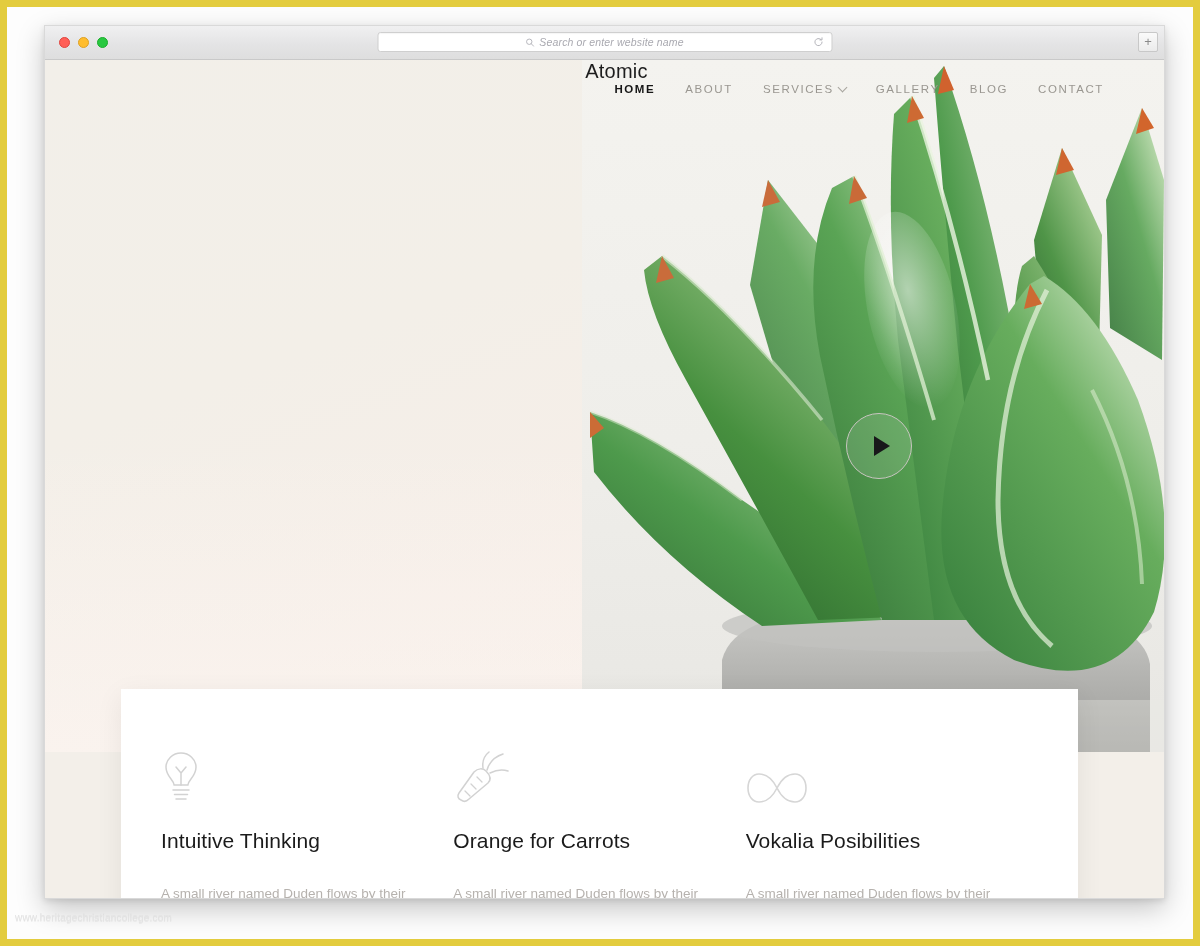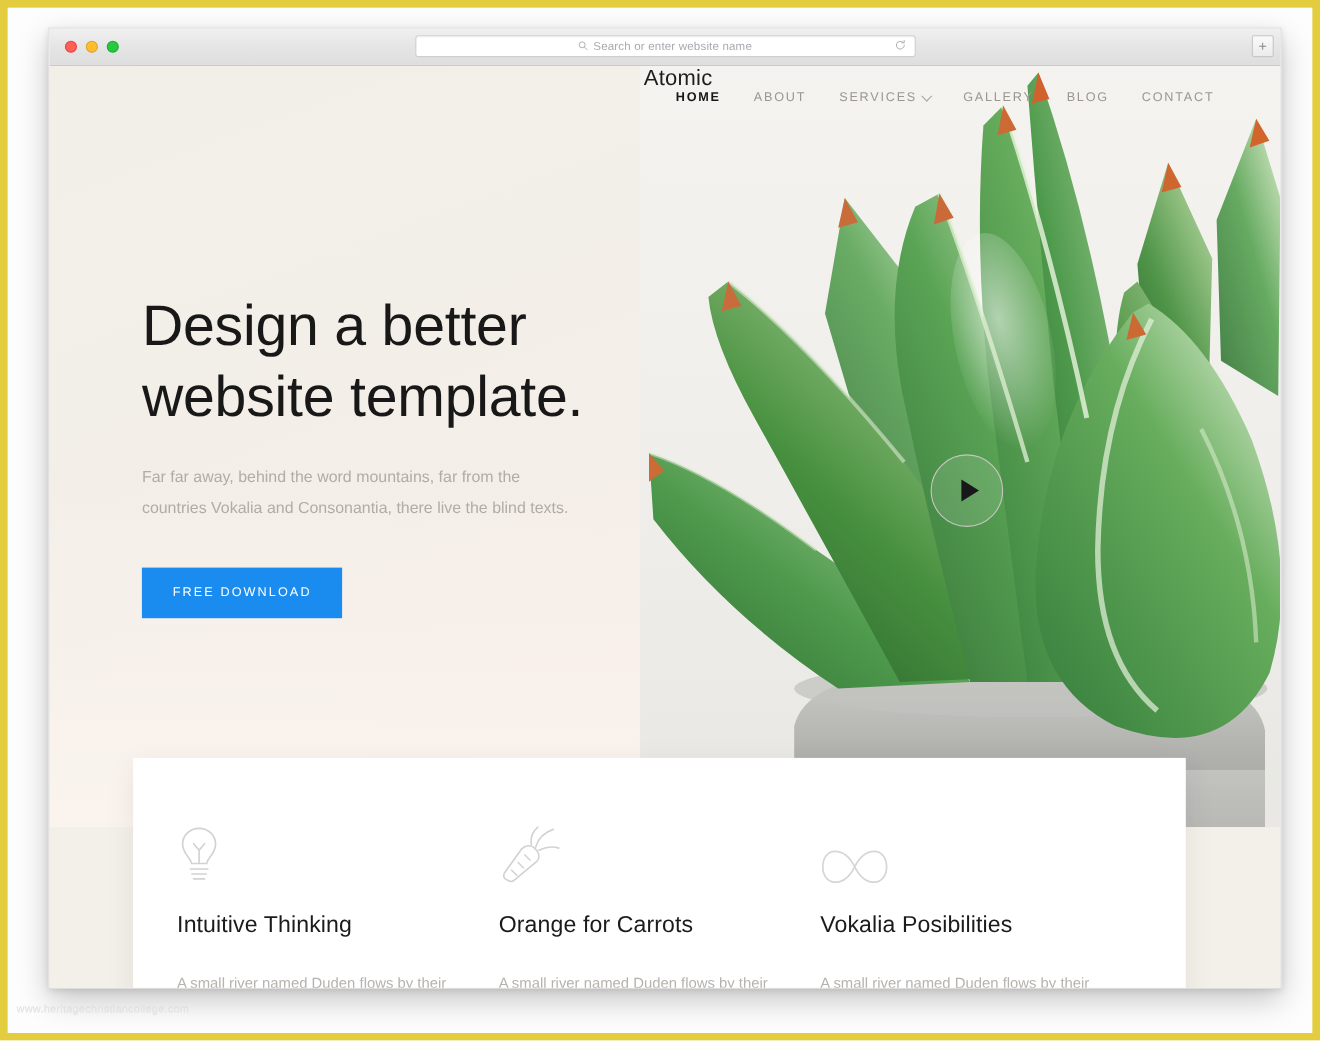--- a/index.html
+++ b/index.html
@@ -80,20 +80,21 @@
     display: flex;
     align-items: center;
     justify-content: center;
     box-shadow: inset 0 1px 1px rgba(0,0,0,0.04);
   }
   .urlbar-center {
     display: flex;
     align-items: center;
     gap: 5px;
     pointer-events: none;
+    font-style: italic;
   }
   .url-placeholder {
     font-size: 10.5px;
     color: #a9a9b0;
     letter-spacing: 0.15px;
     white-space: nowrap;
   }
   .mag-icon { display: block; }
   .reload-icon {
     position: absolute;
@@ -448,27 +449,20 @@
             </a>
             <a class="nav-item">
               <span>BLOG</span>
             </a>
             <a class="nav-item">
               <span>CONTACT</span>
             </a>
           </nav>
         </div>
 
-        <div class="hero-copy">
-          <h1 class="hero-title">Design a better
-website template.</h1>
-          <p class="hero-sub">Far far away, behind the word mountains, far from the
-countries Vokalia and Consonantia, there live the blind texts.</p>
-          <button class="cta-btn">FREE DOWNLOAD</button>
-        </div>
 
         <div class="play-btn">
           <span class="play-tri"></span>
         </div>
 
         <div class="features">
 
           <div class="feature">
             <div class="feature-icon">
               <svg width="40" height="54" viewBox="0 0 40 54">

